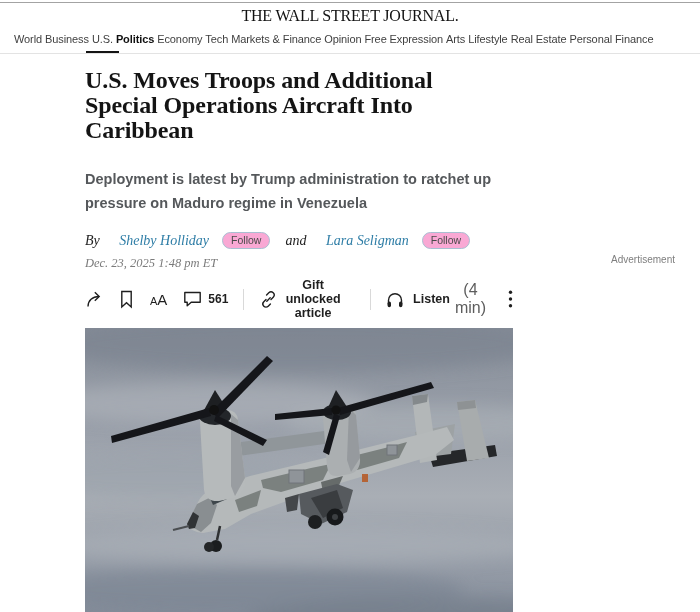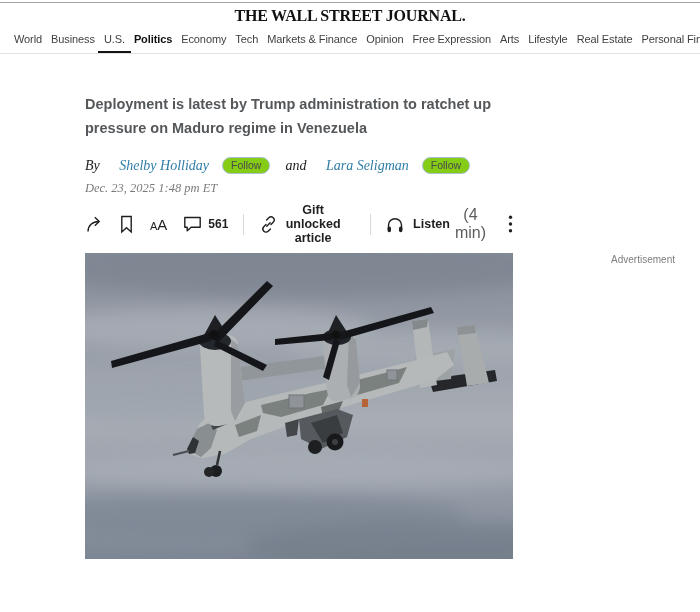--- a/index.html
+++ b/index.html
@@ -1,38 +1,38 @@
 <!DOCTYPE html>
 <html><head>
 <meta charset="utf-8">
 <style>
   * { box-sizing: border-box; margin: 0; padding: 0; }
   html,body { width:700px; height:612px; background:#fff; overflow:hidden; position:relative;
     font-family:"Liberation Sans","DejaVu Sans",sans-serif; }
   .top-rule { height:1px; background:#a3a3a3; margin-top:2px; }
   .masthead { text-align:center; padding-top:4px; }
-  .masthead a { font-family:"Liberation Serif","DejaVu Serif",serif; font-weight:700;
+  .masthead a { font-family:"Liberation Serif","DejaVu Serif",serif; font-weight:400;
     font-size:16px; letter-spacing:-0.2px; color:#111; text-decoration:none; }
-  nav { display:flex; align-items:flex-end; gap:9px; padding:8px 0 0 14px;
+  nav { display:flex; align-items:flex-end; gap:3px; padding:8px 0 0 14px;
     border-bottom:1px solid #e3e3e3; white-space:nowrap; }
   nav a { font-size:11px; letter-spacing:-0.1px; color:#3f3f3f; text-decoration:none;
     padding-bottom:8px; }
   nav a.active-section { border-bottom:2px solid #141414; padding:0 6px 6px; margin:0 -6px; }
   nav a.active-page { font-weight:700; color:#111; }
   main { position:relative; padding:14px 0 0 85px; }
   .col { width:428px; }
   .headline { font-family:"Liberation Serif","DejaVu Serif",serif; font-weight:700;
     font-size:24px; line-height:25px; color:#141414; max-width:396px; letter-spacing:-0.1px; }
   .subhead { margin-top:24px; font-size:14.5px; line-height:24px; color:#55585b; }
   .byline { margin-top:17px; font-family:"Liberation Serif","DejaVu Serif",serif;
     font-style:italic; font-size:14px; color:#222; display:flex; align-items:flex-end;gap:8px; }
   .byline a { color:#2e7da6; text-decoration:none; }
   .follow-btn { display:inline-block; font-family:"Liberation Sans","DejaVu Sans",sans-serif;
     font-style:normal; font-size:10.5px; color:#4a4a4a; border:1px solid #a9bfd2;
-    border-radius:9px; padding:1px 8px 2px; margin:0 7px 0 5px; background:#84cc16; cursor:pointer; }
+    border-radius:9px; padding:1px 8px 2px; margin:0 7px 0 5px; background:#f9a8d4; cursor:pointer; }
   .date { margin-top:7px; font-family:"Liberation Serif","DejaVu Serif",serif;
     font-style:italic; font-size:12.5px; color:#7b7b7b; }
   .ad-label { position:absolute; top:200px; right:25px; font-size:10px; color:#7e7e7e; }
   .toolbar { margin-top:15px; display:flex; align-items:center; height:26px; }
   .tool-btn { background:none; border:none; display:flex; align-items:center; cursor:pointer; padding:0; }
   .tool-btn svg { display:block; }
   .mr14 { margin-right:14px; } .mr16 { margin-right:16px; }
   .count { font-size:12px; font-weight:700; color:#1f1f1f; margin-left:6px; }
   .divider { width:1px; height:21px; background:#d9d9d9; margin:0 15px; }
   .aa { display:flex; align-items:baseline; color:#1f1f1f; }
@@ -67,20 +67,21 @@
     <a href="#">Lifestyle</a>
     <a href="#">Real Estate</a>
     <a href="#">Personal Finance</a>
   </nav>
 </header>
 
 <main>
   <div class="ad-label">Advertisement</div>
 
   <article class="col">
+    <h1 class="headline">U.S. Moves Troops and Additional Special Operations Aircraft Into Caribbean</h1>
     <h2 class="subhead">Deployment is latest by Trump administration to ratchet up pressure on Maduro regime in Venezuela</h2>
 
     <div class="byline">
       <span>By</span>&nbsp;
       <a href="#">Shelby Holliday</a>
       <button class="follow-btn">Follow</button>
       <span>and</span>&nbsp;
       <a href="#">Lara Seligman</a>
       <button class="follow-btn">Follow</button>
     </div>

